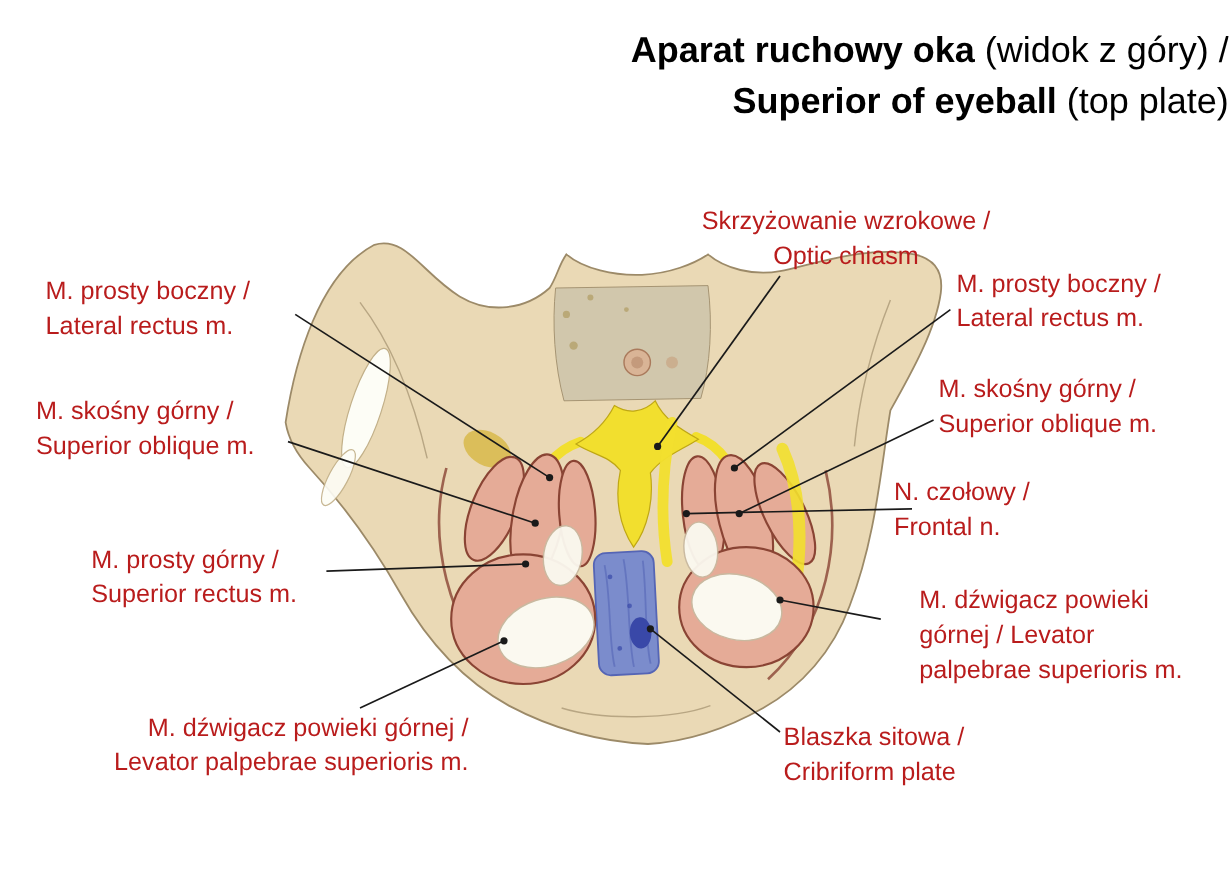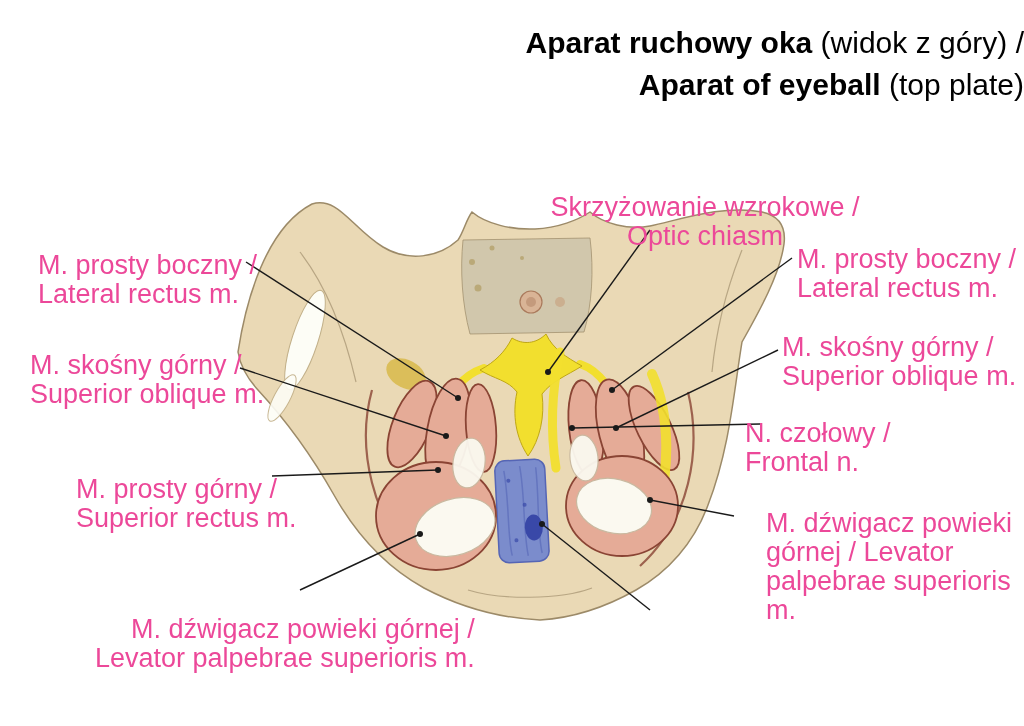--- a/index.html
+++ b/index.html
@@ -29,25 +29,24 @@
     width: 1024px;
     text-align: right;
     font-size: 30px;
     line-height: 42px;
     color: #000;
   }
   .title-bold { font-weight: 700; }
   .title-rest { font-weight: 400; }
   .label {
     position: absolute;
-    font-size: 27px;
+    font-size: 21px;
     line-height: 29px;
-    color: #ec4899;
+    color: #b91c1c;
     white-space: pre-line;
-    margin-top: 23px;
   }
   .label-center { text-align: center; }
   
   .bone-fill   { fill: var(--bone, #ead9b5); stroke: var(--bone-edge, #9c8a68); stroke-width: 1.5; }
   .bone-line   { fill: none; stroke: var(--bone-edge, #9c8a68); stroke-width: 1.2; opacity: .65; }
   .gray-area   { fill: var(--gray-area, #cfc6ac); stroke: var(--bone-edge, #9c8a68); stroke-width: .8; opacity: .9; }
   .speckle     { fill: #a8904e; opacity: .55; }
   .muscle-petal{ fill: var(--muscle, #e5ab97); stroke: var(--muscle-dark, #8a4434); stroke-width: 1.8; }
   .muscle-arc  { fill: none; stroke: var(--muscle-dark, #8a4434); stroke-width: 2.2; opacity: .8; }
   .eyeball     { fill: var(--eyeball-white, #fbf9f0); stroke: #c9b9a0; stroke-width: 1.2; }
@@ -185,21 +184,21 @@
       <line class="leader" x1="650" y1="610" x2="542" y2="524"></line>
       <circle class="anchor-dot" cx="542" cy="524" r="3"></circle>
     </g>
   </svg>
 
   <div class="page-title">
     <div>
       <span class="title-bold">Aparat ruchowy oka</span><span class="title-rest"> (widok z góry) /</span>
     </div>
     <div>
-      <span class="title-bold">Aparat of eyeball</span><span class="title-rest"> (top plate)</span>
+      <span class="title-bold">Superior of eyeball</span><span class="title-rest"> (top plate)</span>
     </div>
   </div>
 
   <div class="label label-center" style="left:540px; top:170px; width:330px;">Skrzyżowanie wzrokowe /
 Optic chiasm</div>
 
   <div class="label" style="left:38px; top:228px;">M. prosty boczny /
 Lateral rectus m.</div>
 
   <div class="label" style="left:30px; top:328px;">M. skośny górny /
@@ -217,14 +216,16 @@
   <div class="label" style="left:782px; top:310px;">M. skośny górny /
 Superior oblique m.</div>
 
   <div class="label" style="left:745px; top:396px;">N. czołowy /
 Frontal n.</div>
 
   <div class="label" style="left:766px; top:486px;">M. dźwigacz powieki
 górnej / Levator
 palpebrae superioris m.</div>
 
+  <div class="label" style="left:653px; top:600px;">Blaszka sitowa /
+Cribriform plate</div>
 
 </div>
 
 </body></html>

